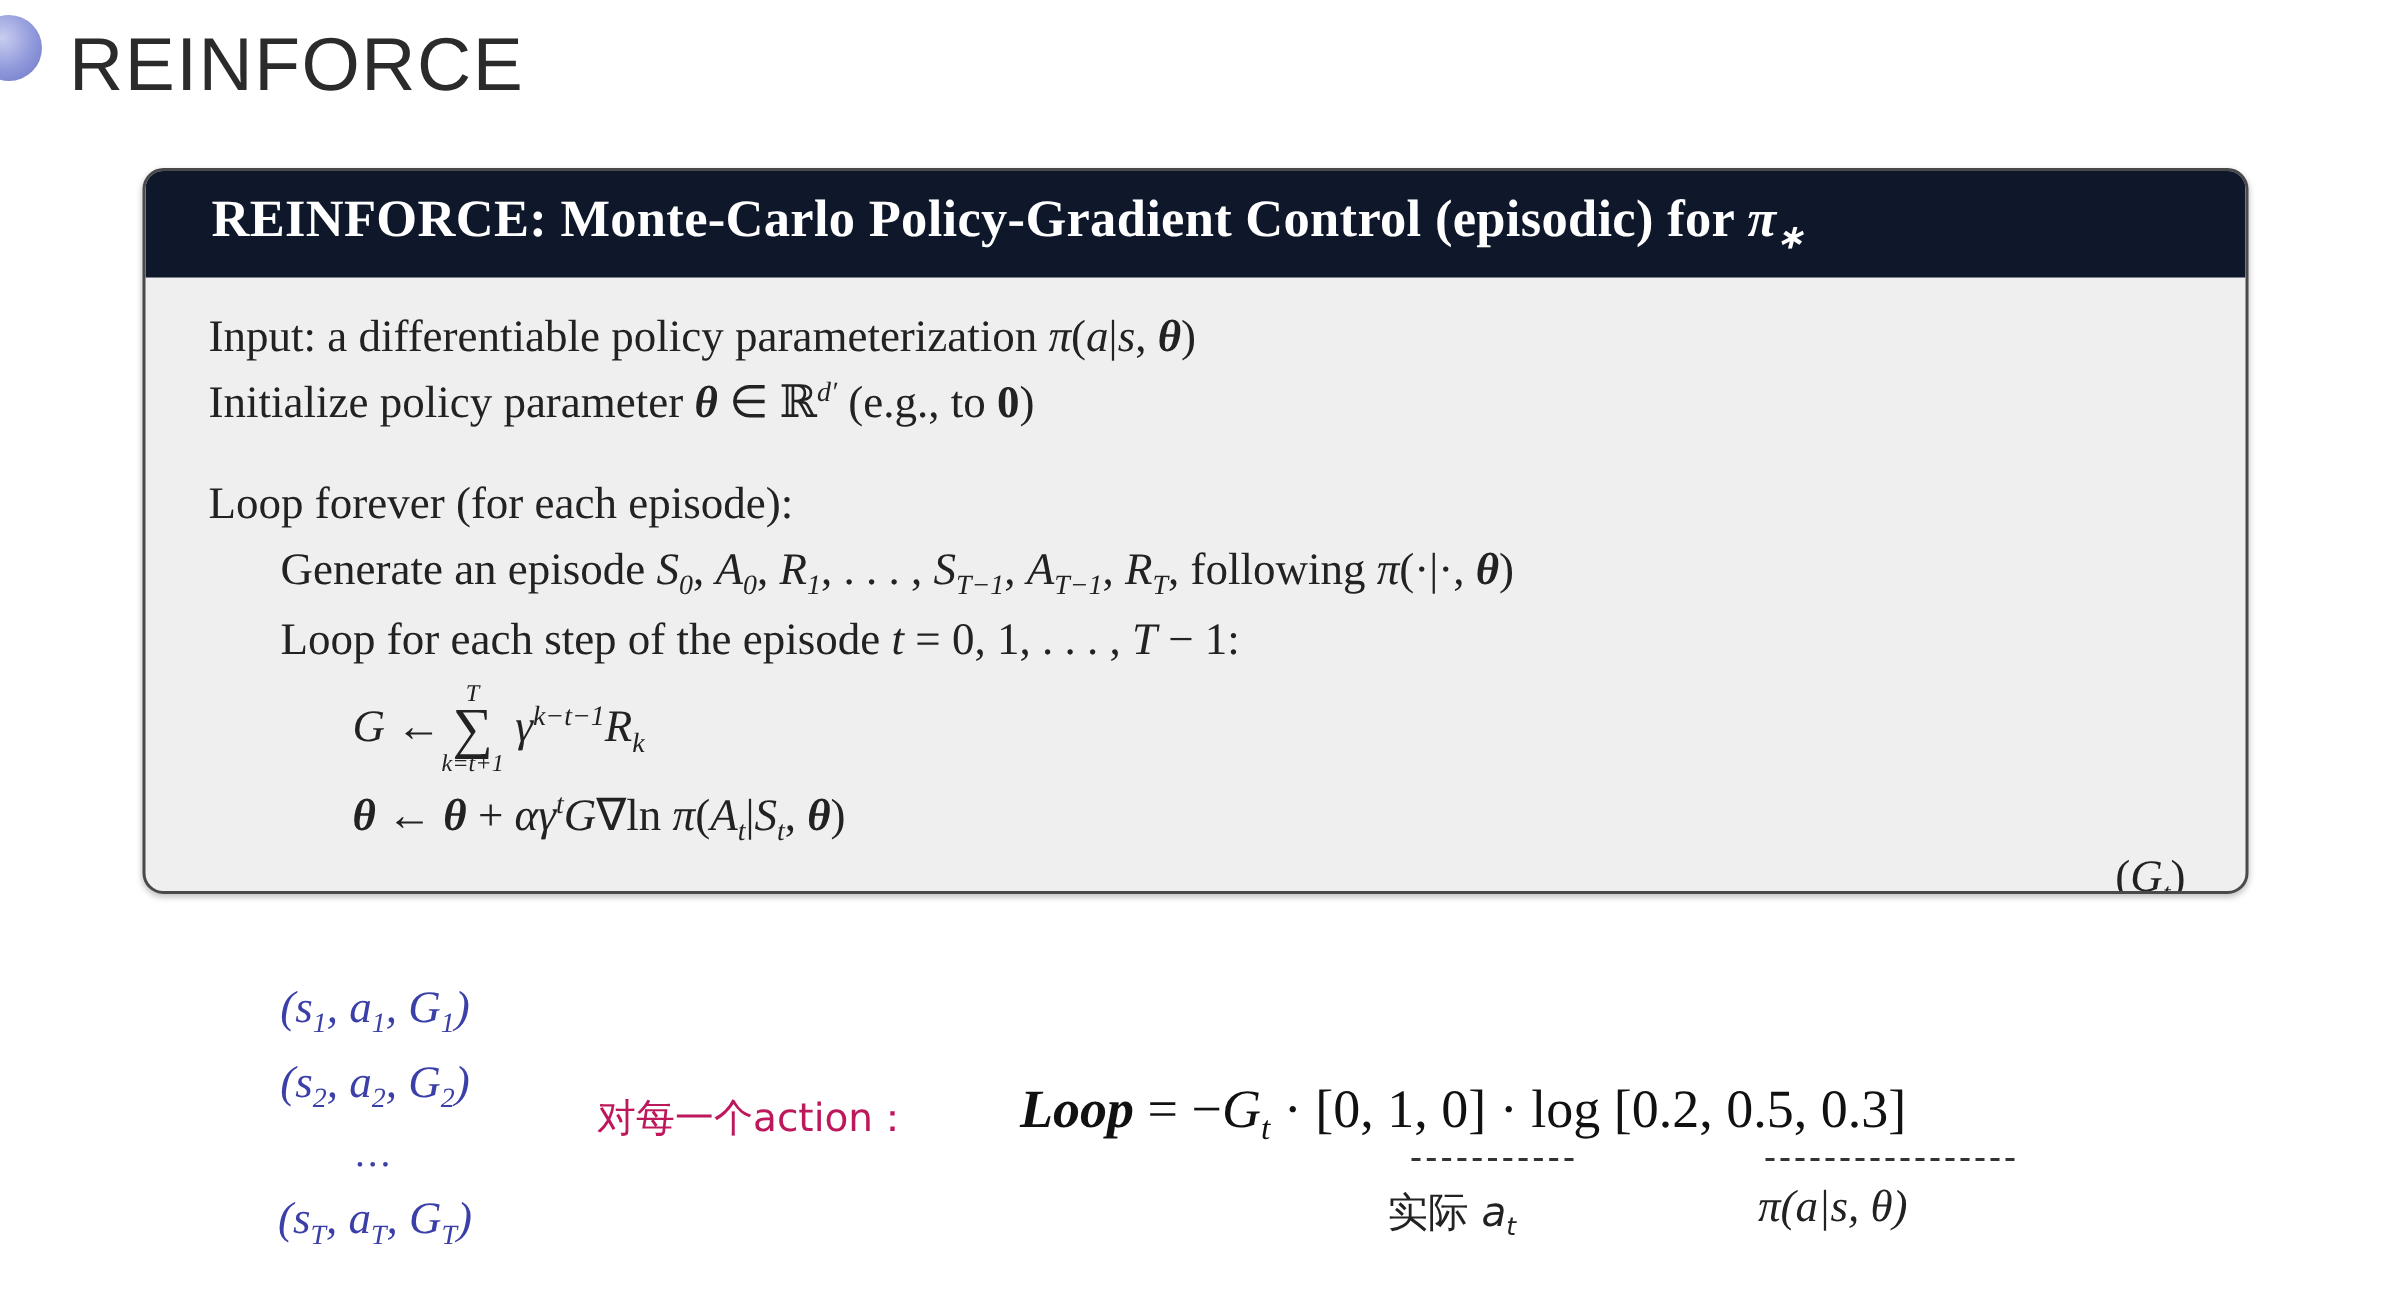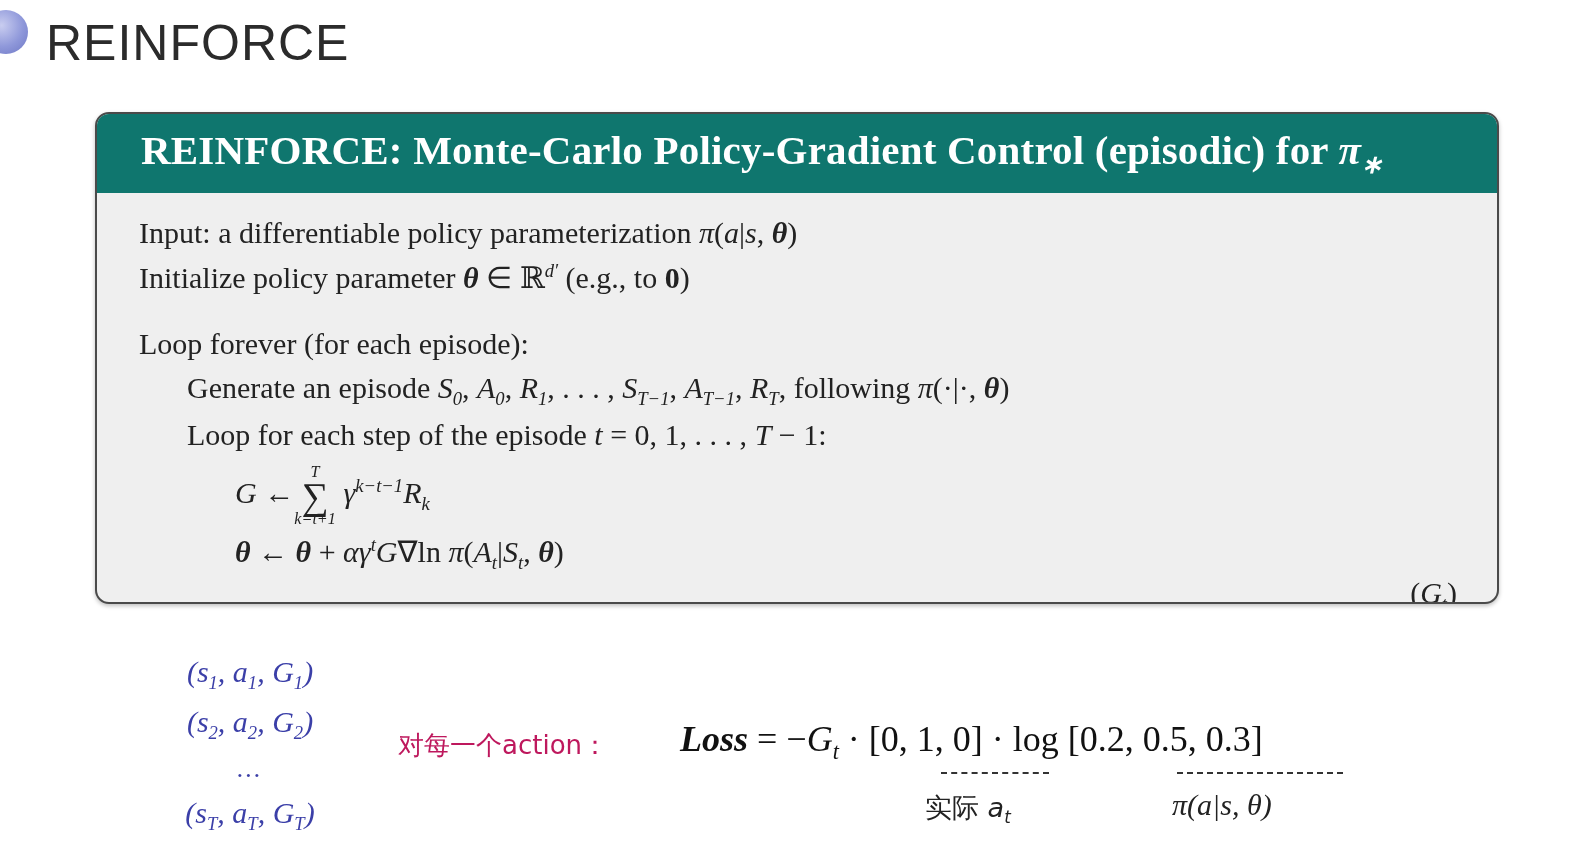--- a/index.html
+++ b/index.html
@@ -43,24 +43,24 @@
     left: 95px;
     top: 112px;
     width: 1400px;
     border-radius: 14px;
     border: 2px solid #4a4a4a;
     background: #efefef;
     box-shadow: 0 2px 4px rgba(0,0,0,0.25);
     overflow: hidden;
   }
   .algo-header {
-    background: #0f766e;
+    background: #0f172a;
     color: #ffffff;
     font-weight: bold;
-    font-size: 41px;
+    font-size: 35px;
     padding: 12px 0 14px 44px;
     letter-spacing: 0.2px;
     white-space: nowrap;
   }
   .algo-body {
     padding: 18px 0 26px 42px;
     font-size: 30px;
     line-height: 1.48;
     position: relative;
     min-height: 380px;
@@ -250,21 +250,21 @@
 <div class="traj">
   <div>(<span class="it">s</span><sub>1</sub>, <span class="it">a</span><sub>1</sub>, <span class="it">G</span><sub>1</sub>)</div>
   <div>(<span class="it">s</span><sub>2</sub>, <span class="it">a</span><sub>2</sub>, <span class="it">G</span><sub>2</sub>)</div>
   <div class="dots">...</div>
   <div>(<span class="it">s</span><sub>T</sub>, <span class="it">a</span><sub>T</sub>, <span class="it">G</span><sub>T</sub>)</div>
 </div>
 
 <div class="cn-label">对每一个action：</div>
 
 <div class="loss-line">
-  <span class="lw">Loss</span> = −<span class="it">G</span><sub>t</sub> · [0, 1, 0] · log [0.2, 0.5, 0.3]
+  <span class="lw">Loop</span> = −<span class="it">G</span><sub>t</sub> · [0, 1, 0] · log [0.2, 0.5, 0.3]
 </div>
 
 <div class="underdash1"></div>
 <div class="underdash2"></div>
 
 <div class="sub-label1">
   实际 <span class="mono-it">a</span><sub>t</sub>
 </div>
 <div class="sub-label2">
   <span class="it">π</span>(<span class="it">a</span>|<span class="it">s</span>, <span class="it">θ</span>)

